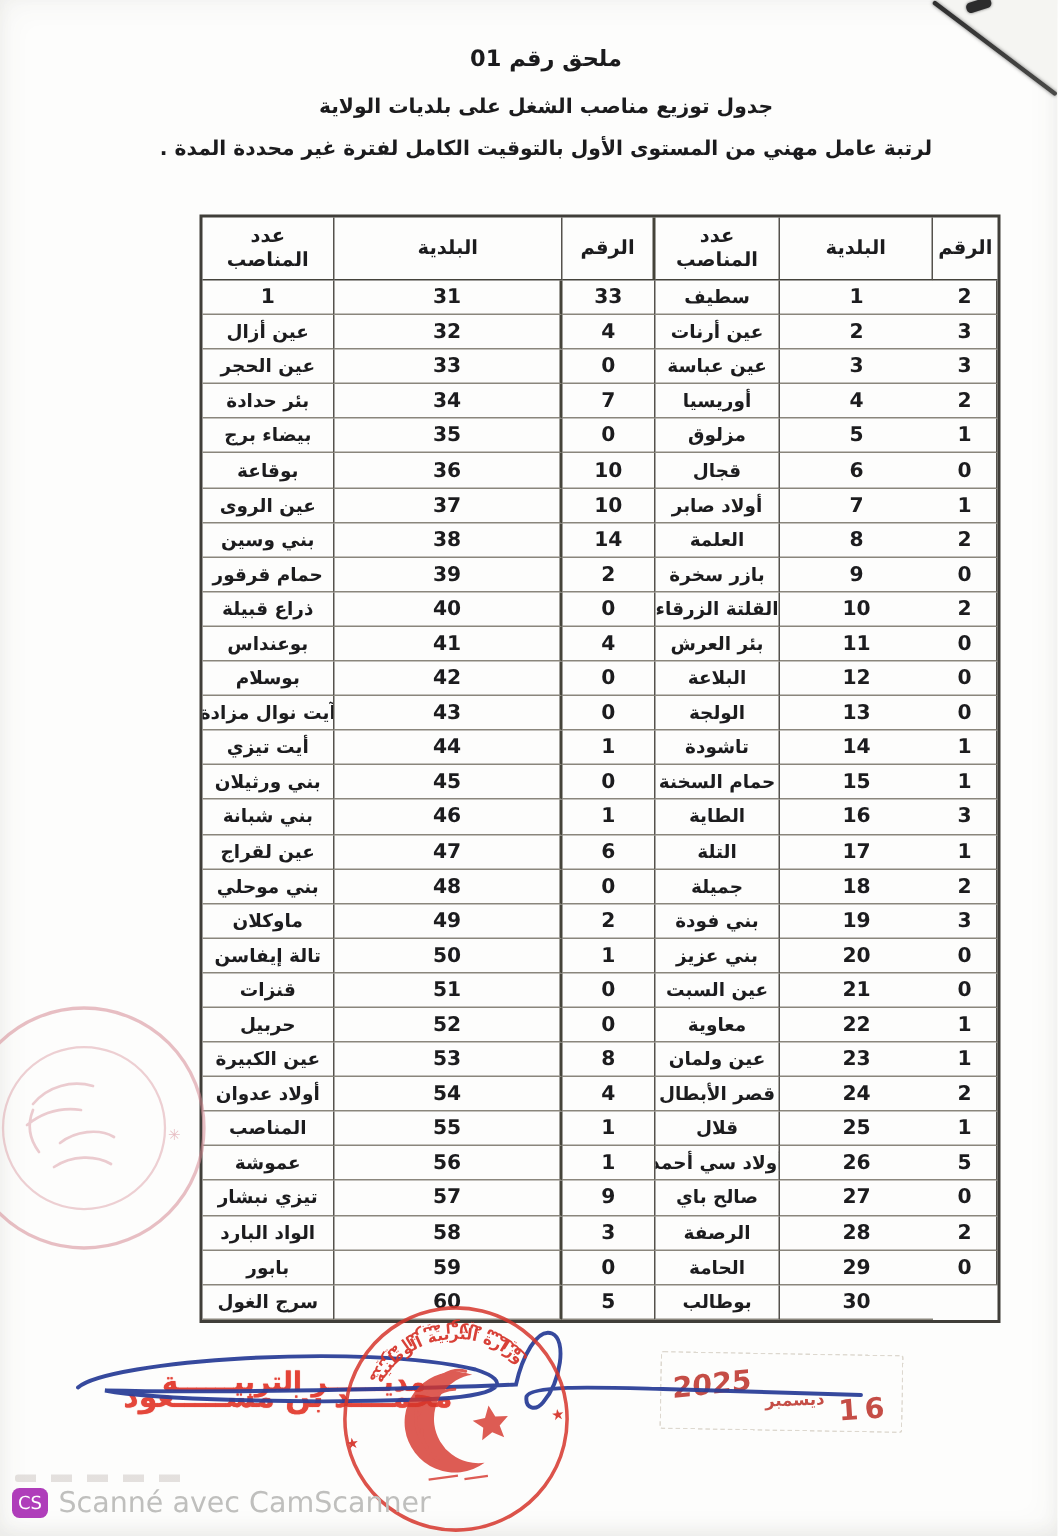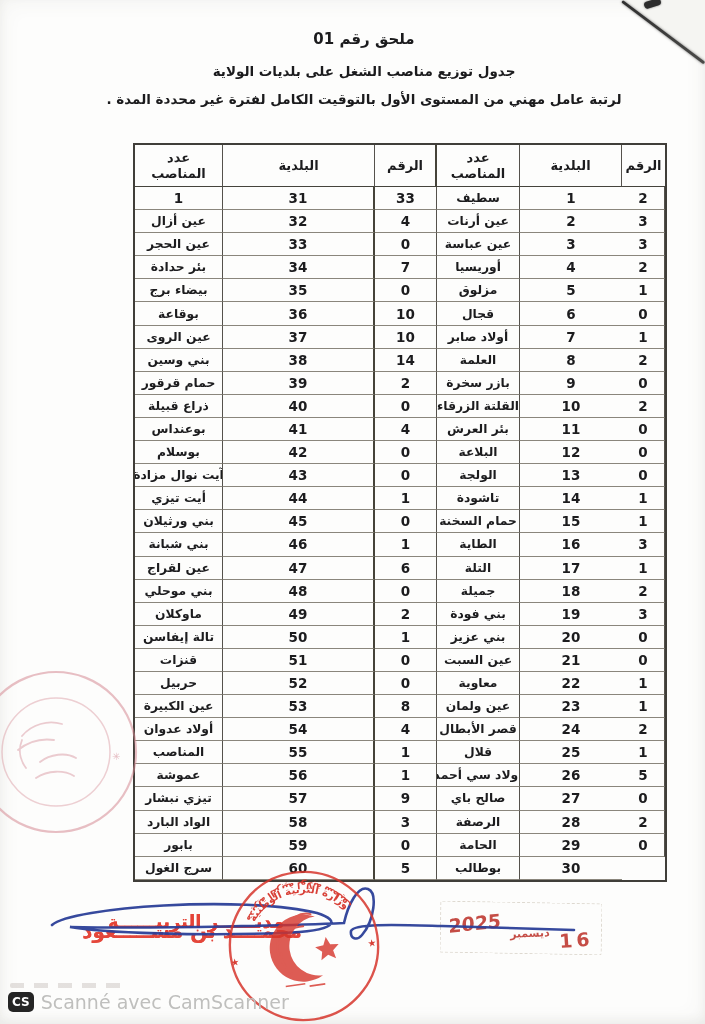--- a/index.html
+++ b/index.html
@@ -77,21 +77,21 @@
   .date-stamp .inner{
     display:flex;align-items:center;gap:9px;direction:ltr;
     color:#bf3b33;font-weight:bold;transform:rotate(5deg);opacity:.9;
   }
   .date-year{font-size:19px;transform:rotate(-12deg) skewX(-6deg);}
   .date-month{font-size:11px;transform:rotate(-8deg);padding-top:8px;}
   .date-day{font-size:19px;letter-spacing:4px;transform:rotate(-10deg);padding-top:12px;}
   
   .cswm{position:absolute;left:8px;top:991px;display:flex;align-items:center;gap:7px;z-index:8;}
   .cs-badge{
-    background:#000000;color:#ffffff;font-weight:bold;font-size:12px;
+    background:#a21caf;color:#ffffff;font-weight:normal;font-size:12px;
     padding:3px 4px;border-radius:5px;opacity:.85;
   }
   .cs-text{color:#bfbfbd;font-size:19px;}
   .smudge{position:absolute;left:10px;top:983px;width:120px;height:5px;
     background:repeating-linear-gradient(to right,rgba(180,170,165,.35) 0 14px,transparent 14px 24px);
     border-radius:2px;z-index:2;}
 </style>
 </head>
 <body>
 

